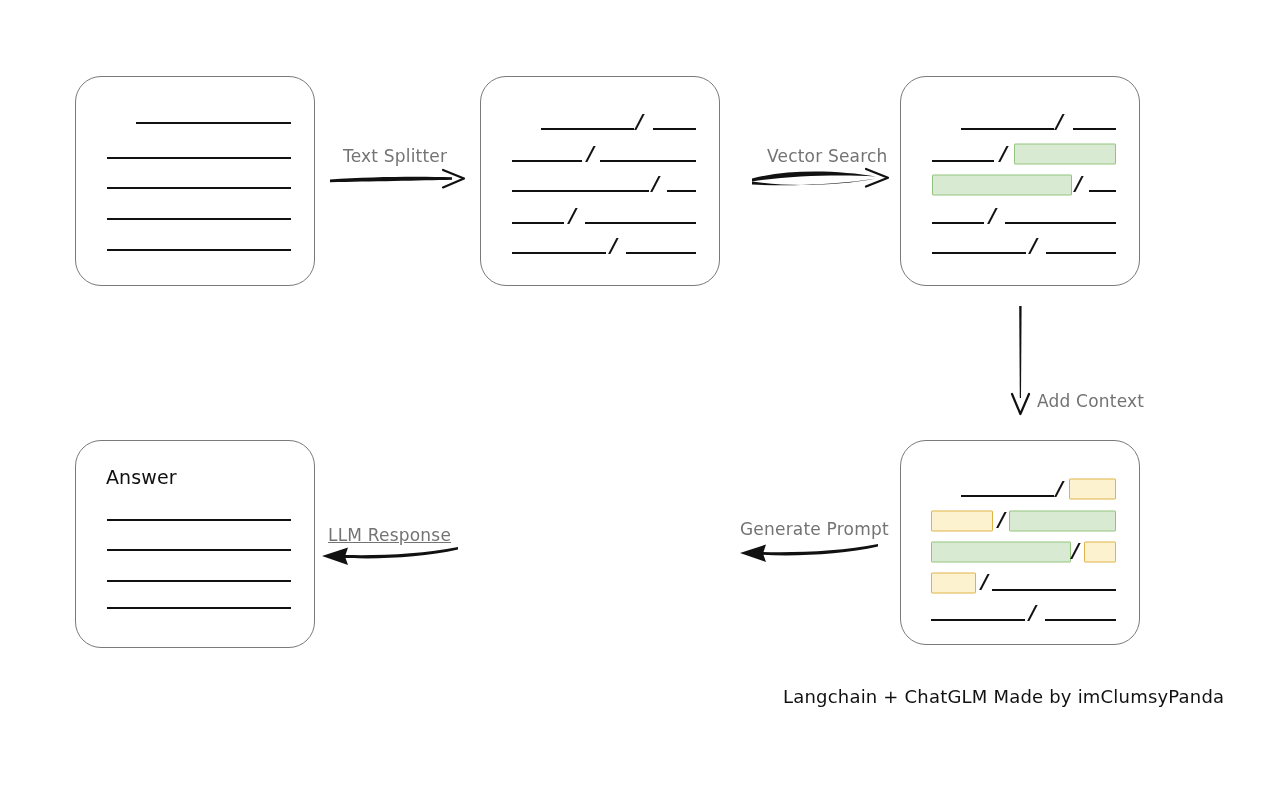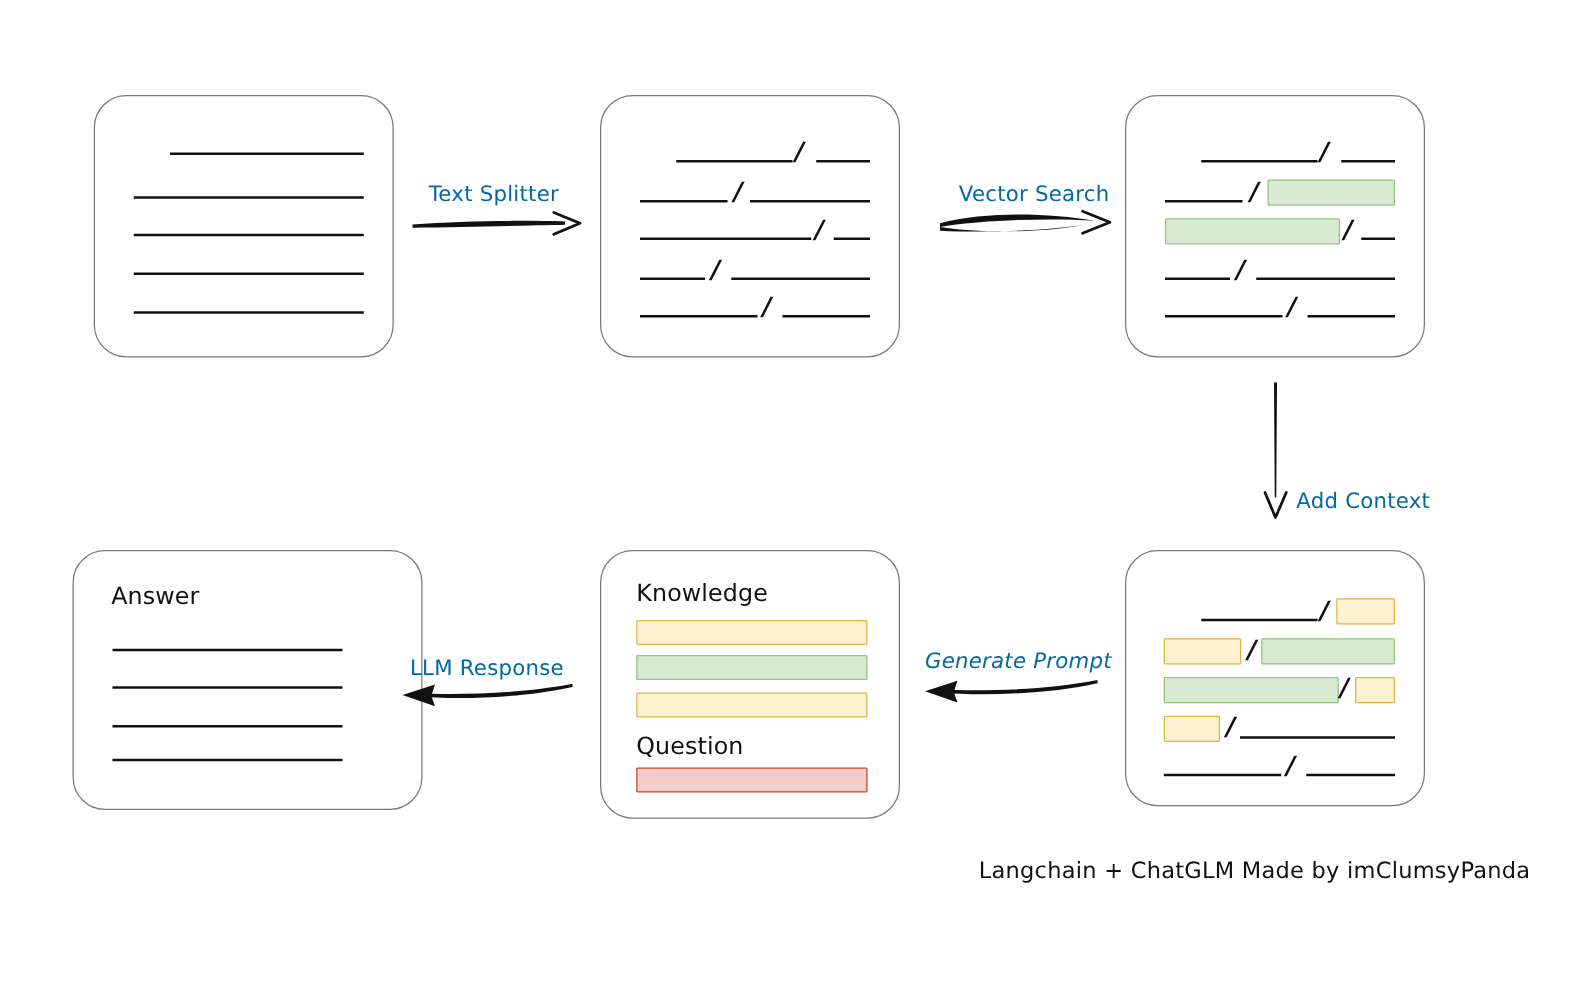--- a/index.html
+++ b/index.html
@@ -67,21 +67,21 @@
     font-size: 19px;
     line-height: 1;
     color: #111111;
     letter-spacing: 0.1px;
     white-space: nowrap;
   }
   .edge-label {
     position: absolute;
     font-size: 17px;
     line-height: 1;
-    color: #0369a1;
+    color: #737373;
     white-space: nowrap;
     letter-spacing: 0.2px;
   }
   .footer-note {
     position: absolute;
     font-size: 18px;
     line-height: 1;
     color: #111111;
     white-space: nowrap;
     letter-spacing: 0.2px;
@@ -182,30 +182,22 @@
 
     <div class="chip yellow" style="left:30px; top:142px; width:45px; height:21px;"></div>
     <div class="slash" style="left:80px; top:140px;">/</div>
     <div class="doc-line" style="left:91px; top:148px; width:124px;"></div>
 
     <div class="doc-line" style="left:30px; top:178px; width:94px;"></div>
     <div class="slash" style="left:128px; top:171px;">/</div>
     <div class="doc-line" style="left:144px; top:178px; width:71px;"></div>
   </div>
 
-  <div class="node" style="left:480px; top:440px; width:240px; height:215px;">
-    <div class="node-heading" style="left:28px; top:25px;">Knowledge</div>
-    <div class="chip yellow" style="left:28px; top:65px; width:185px; height:20px;"></div>
-    <div class="chip green" style="left:28px; top:93px; width:185px; height:20px;"></div>
-    <div class="chip yellow" style="left:28px; top:123px; width:185px; height:20px;"></div>
-    <div class="node-heading" style="left:28px; top:147px;">Question</div>
-    <div class="chip red" style="left:28px; top:183px; width:185px; height:20px;"></div>
-  </div>
-
-  <div class="node" style="left:58px; top:440px; width:280px; height:208px;">
+
+  <div class="node" style="left:75px; top:440px; width:240px; height:208px;">
     <div class="node-heading" style="left:30px; top:27px;">Answer</div>
     <div class="doc-line" style="left:31px; top:78px; width:184px;"></div>
     <div class="doc-line" style="left:31px; top:108px; width:184px;"></div>
     <div class="doc-line" style="left:31px; top:139px; width:184px;"></div>
     <div class="doc-line" style="left:31px; top:166px; width:184px;"></div>
   </div>
 
   <svg class="arrow-layer" viewBox="0 0 1262 792">
 
     <g>
@@ -231,18 +223,18 @@
 
     <g>
       <path class="arrow-stroke" d="M458,549.5 C420,558 370,560 334,557.2 L334,554.6 C370,556.4 420,554.5 458,547 Z"></path>
       <path class="arrow-stroke" d="M322,556 L348,547.5 L345,556.6 L348,565 Z"></path>
     </g>
   </svg>
 
   <div class="edge-label" style="left:343px; top:148px;">Text Splitter</div>
   <div class="edge-label" style="left:749px; top:148px;margin-left:18px;">Vector Search</div>
   <div class="edge-label" style="left:1037px; top:355px;margin-top:38px;">Add Context</div>
-  <div class="edge-label" style="left:740px; top:521px;font-style:italic;">Generate Prompt</div>
-  <div class="edge-label" style="left:328px; top:527px;">LLM Response</div>
+  <div class="edge-label" style="left:740px; top:521px;">Generate Prompt</div>
+  <div class="edge-label" style="left:328px; top:527px;text-decoration:underline;">LLM Response</div>
 
   <div class="footer-note" style="left:783px; top:688px;">Langchain + ChatGLM Made by imClumsyPanda</div>
 
 </div>
 
 </body></html>

